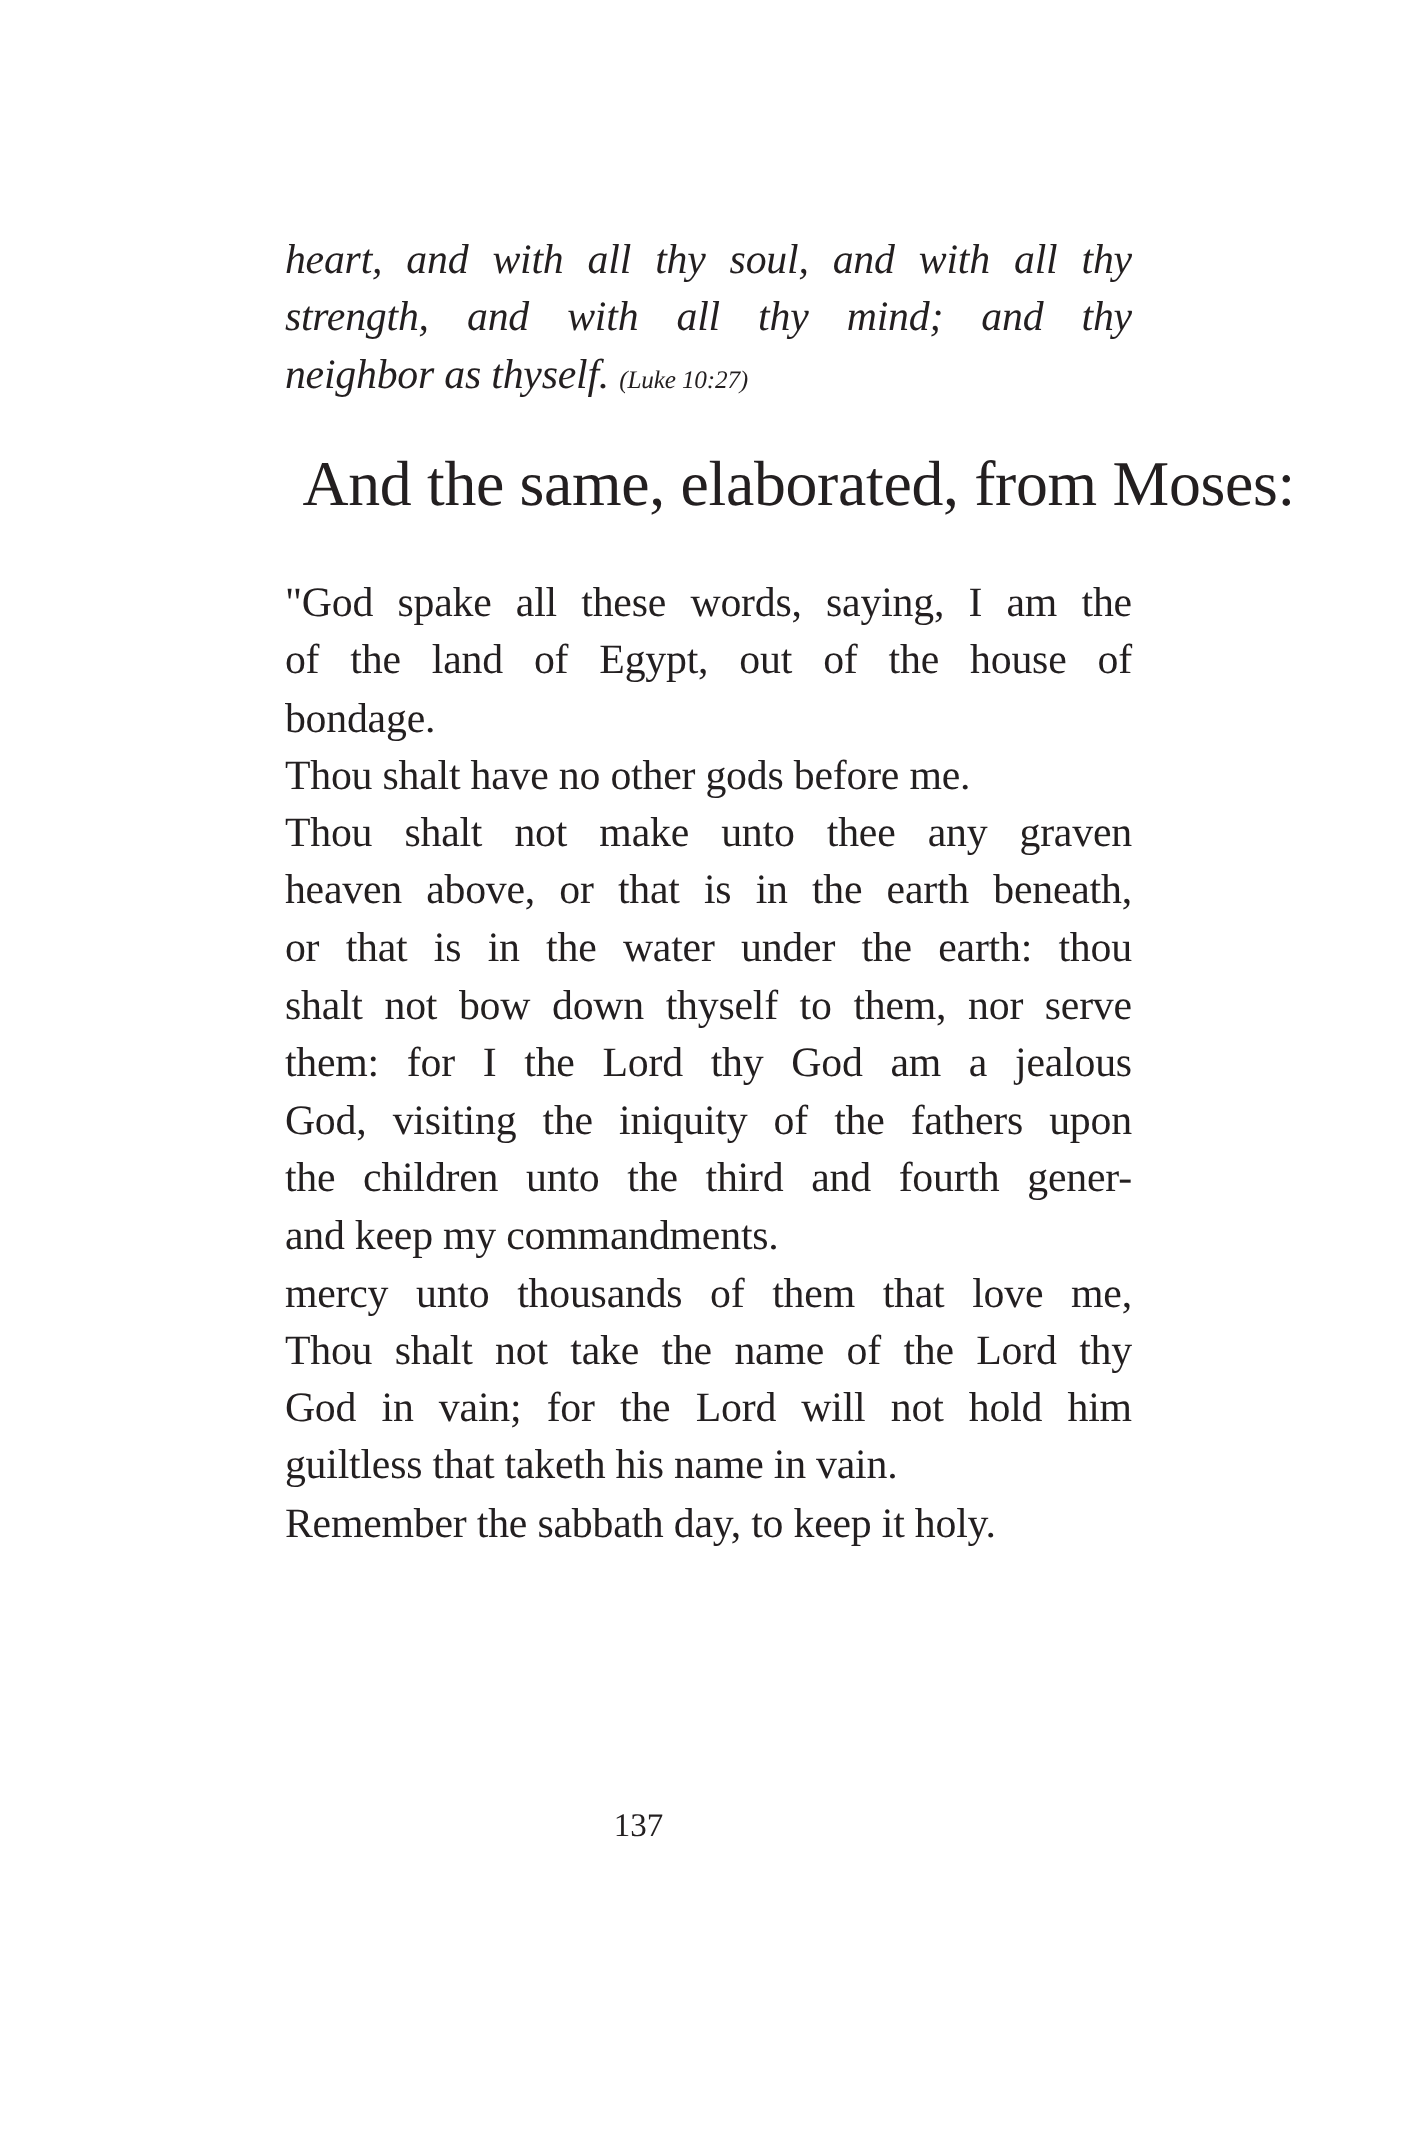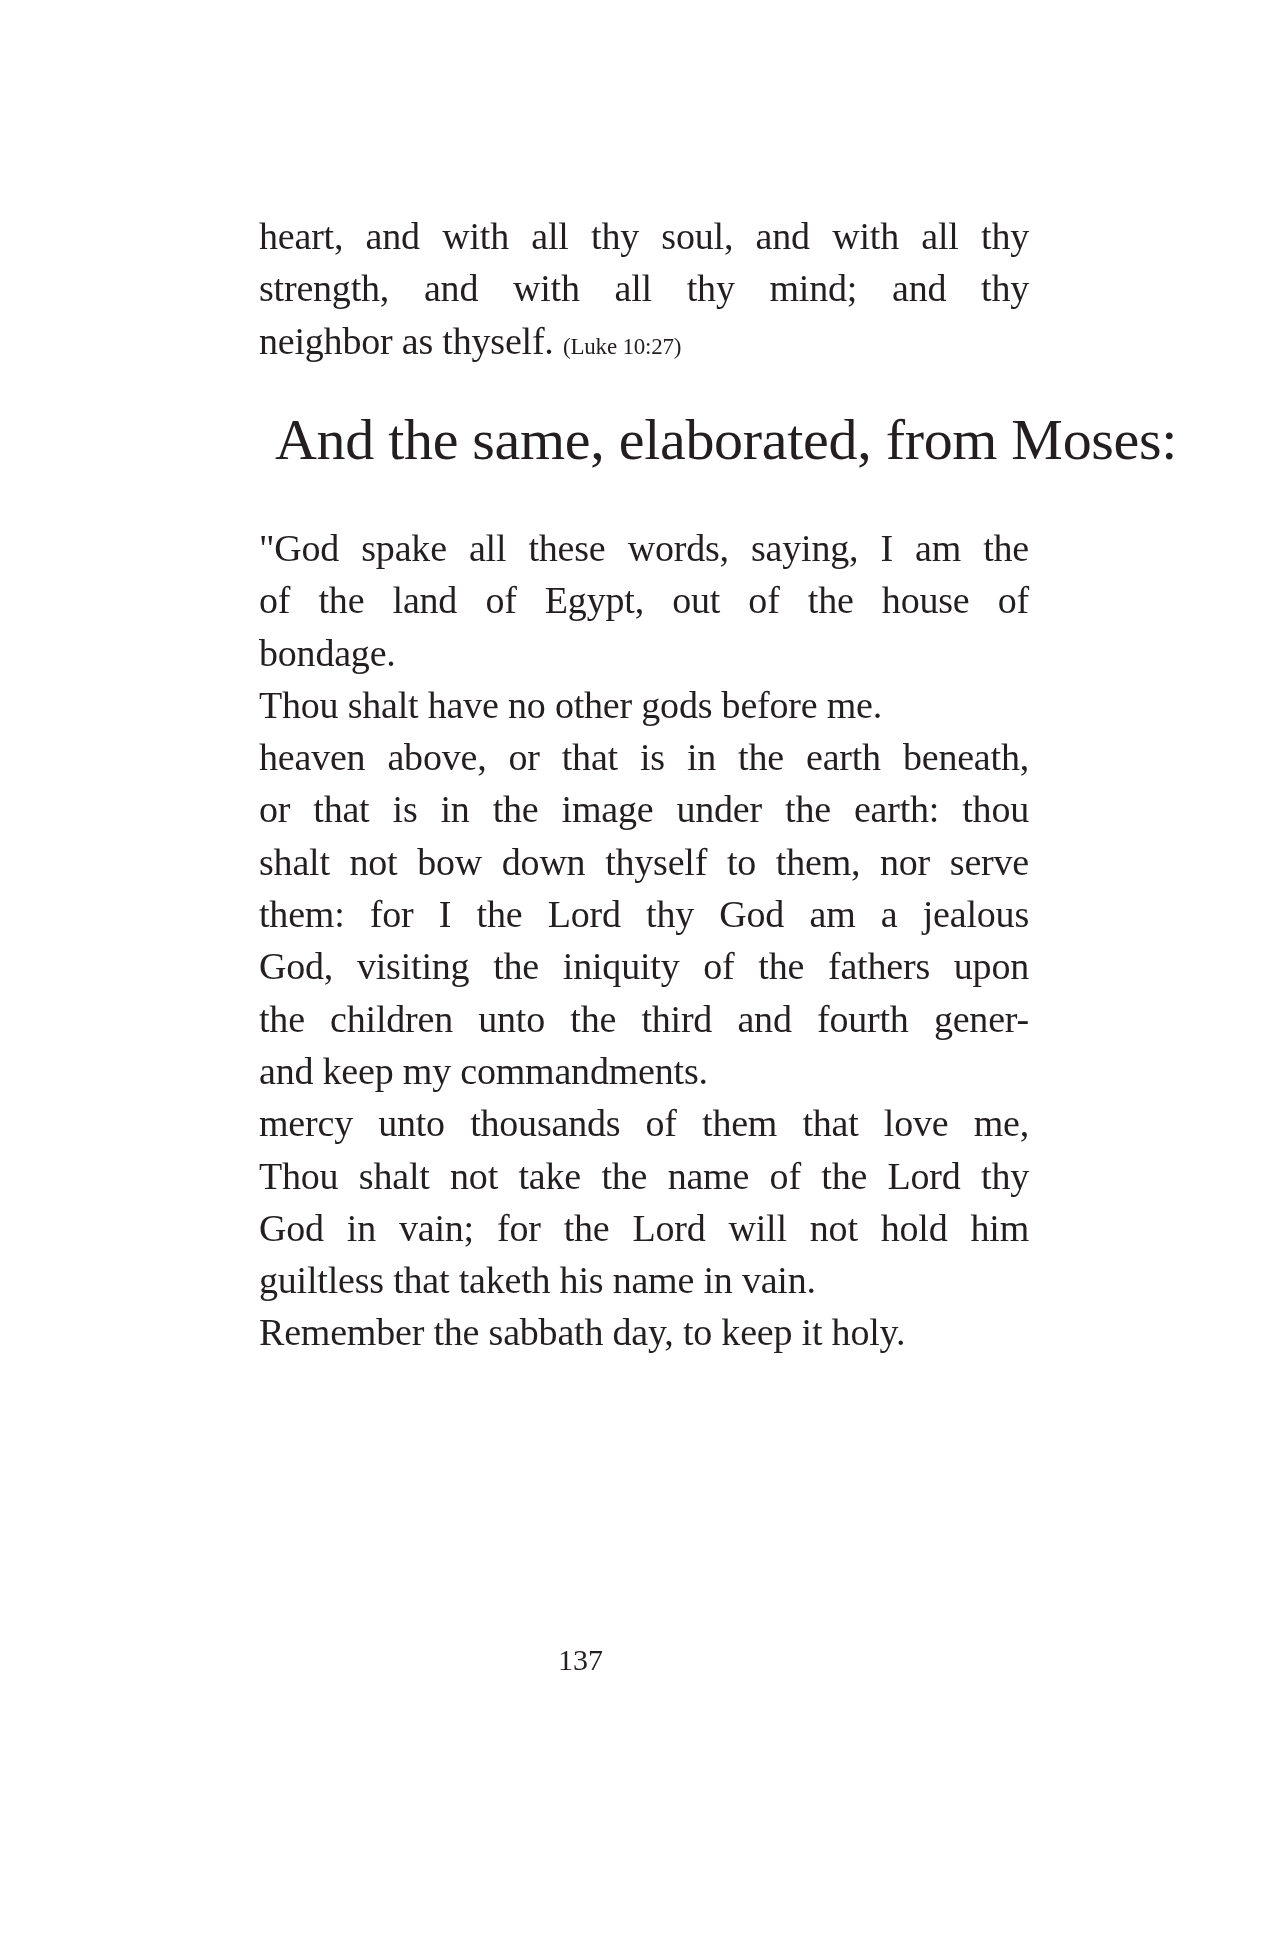--- a/index.html
+++ b/index.html
@@ -35,21 +35,21 @@
     height: 52.3px;
     text-align: justify;
     text-align-last: justify;
   }
   .line.last {
     text-align-last: left;
   }
   .cite {
     font-size: 23px;
   }
-  #intro-block { top: 210px; }
+  #intro-block { top: 210px; font-style: italic; }
   #heading {
     position: absolute;
     left: 16px;
     top: 410px;
     width: 770px;
     font-size: 58px;
     line-height: 60px;
     white-space: nowrap;
     letter-spacing: -0.3px;
   }
@@ -75,22 +75,23 @@
     <span class="line last"><span>neighbor as thyself.</span> <span class="cite">(Luke 10:27)</span></span>
   </div>
 
   <div id="heading">And the same, elaborated, from Moses:</div>
 
   <div class="block" id="quote-block">
     <span class="line">"God spake all these words, saying, I am the</span>
     <span class="line">of the land of Egypt, out of the house of</span>
     <span class="line last">bondage.</span>
     <span class="line last">Thou shalt have no other gods before me.</span>
+    <span class="line">Thou shalt not make unto thee any graven</span>
     <span class="line">heaven above, or that is in the earth beneath,</span>
-    <span class="line">or that is in the image under the earth: thou</span>
+    <span class="line">or that is in the water under the earth: thou</span>
     <span class="line">shalt not bow down thyself to them, nor serve</span>
     <span class="line">them: for I the Lord thy God am a jealous</span>
     <span class="line">God, visiting the iniquity of the fathers upon</span>
     <span class="line">the children unto the third and fourth gener-</span>
     <span class="line last">and keep my commandments.</span>
     <span class="line">mercy unto thousands of them that love me,</span>
     <span class="line">Thou shalt not take the name of the Lord thy</span>
     <span class="line">God in vain; for the Lord will not hold him</span>
     <span class="line last">guiltless that taketh his name in vain.</span>
     <span class="line last">Remember the sabbath day, to keep it holy.</span>

